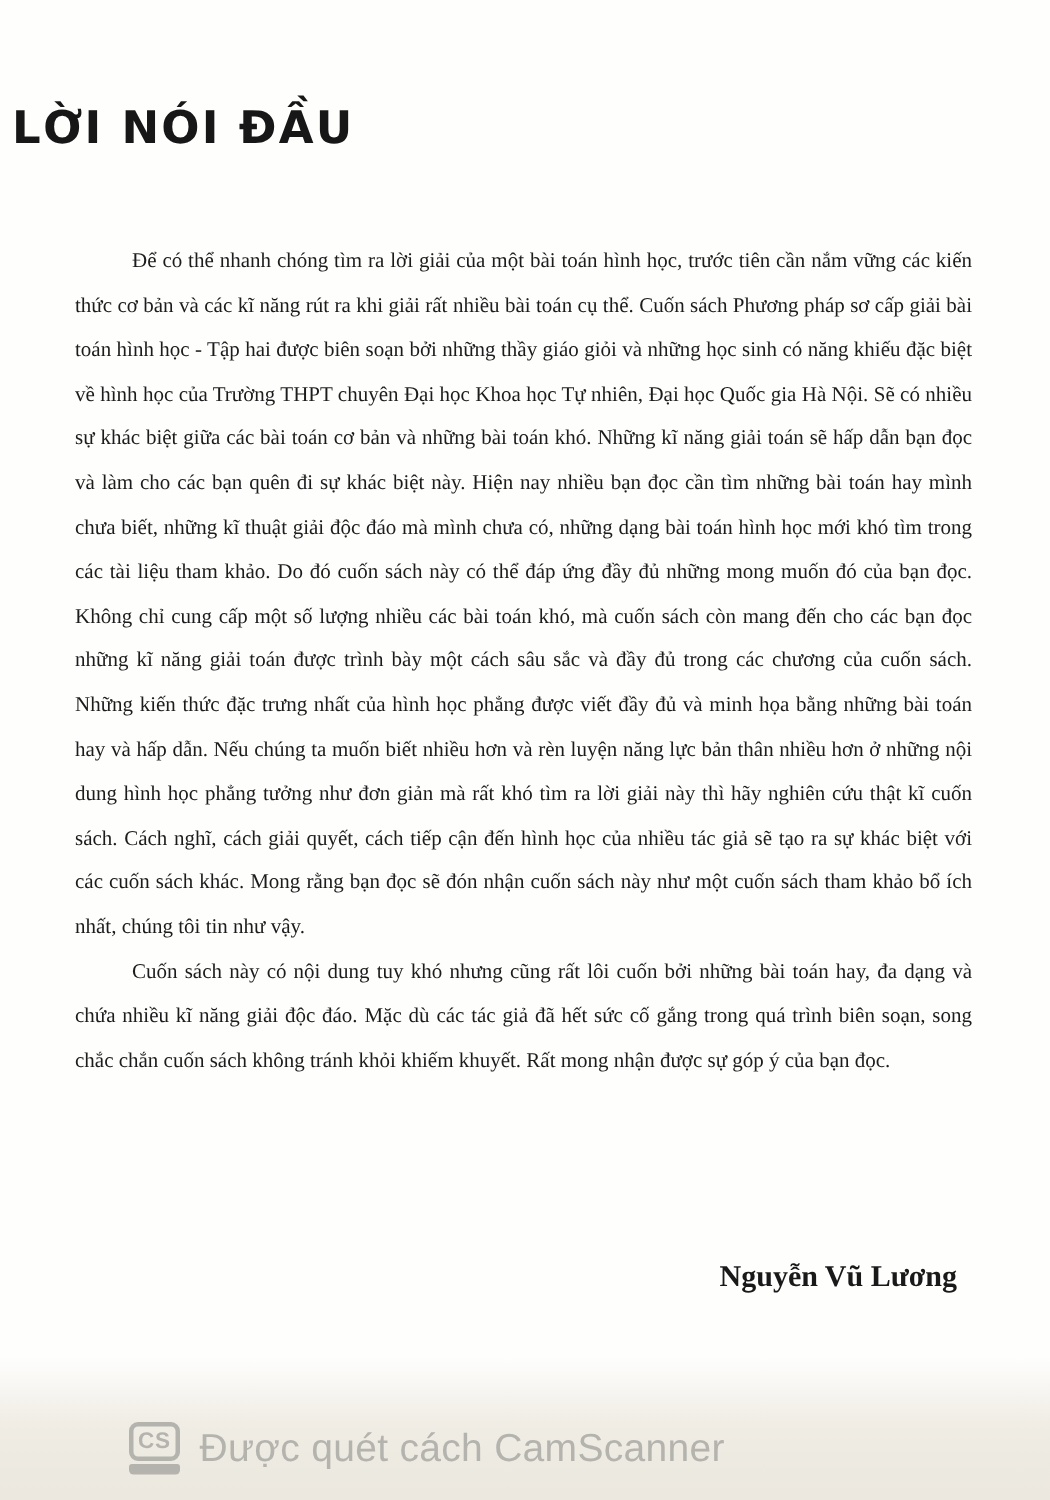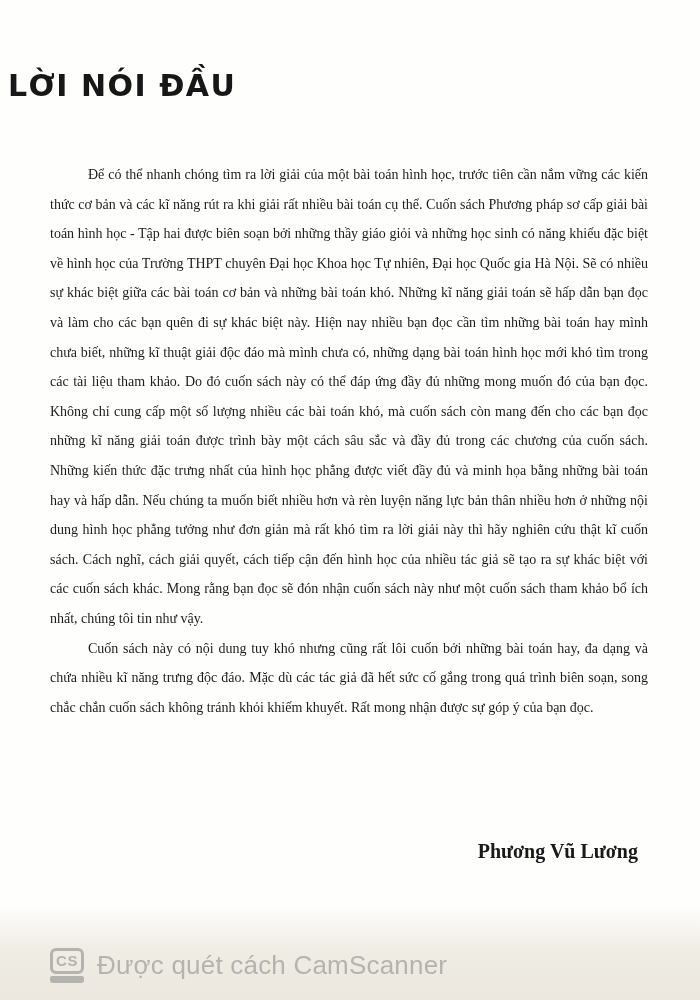--- a/index.html
+++ b/index.html
@@ -64,21 +64,21 @@
   .watermark {
     position: absolute;
     left: 50px;
     bottom: 10px;
     height: 50px;
     display: flex;
     align-items: center;
     gap: 13px;
     color: #b4b3ae;
   }
-  .cs-logo { display: flex; flex-direction: column; align-items: flex-start; }
+  .cs-logo { display: flex; flex-direction: column; align-items: flex-start; margin-left: 36px; }
   .cs-box {
     box-sizing: border-box;
     width: 34px;
     height: 26px;
     border: 3px solid #b4b3ae;
     border-radius: 6px;
     display: flex;
     align-items: center;
     justify-content: center;
     font-family: "Liberation Sans", sans-serif;
@@ -103,25 +103,25 @@
 </style>
 </head>
 <body>
 
 <div class="page">
 
   <div class="title">LỜI NÓI ĐẦU</div>
 
   <div class="body-text">
     <p>Để có thể nhanh chóng tìm ra lời giải của một bài toán hình học, trước tiên cần nắm vững các kiến thức cơ bản và các kĩ năng rút ra khi giải rất nhiều bài toán cụ thể. Cuốn sách Phương pháp sơ cấp giải bài toán hình học - Tập hai được biên soạn bởi những thầy giáo giỏi và những học sinh có năng khiếu đặc biệt về hình học của Trường THPT chuyên Đại học Khoa học Tự nhiên, Đại học Quốc gia Hà Nội. Sẽ có nhiều sự khác biệt giữa các bài toán cơ bản và những bài toán khó. Những kĩ năng giải toán sẽ hấp dẫn bạn đọc và làm cho các bạn quên đi sự khác biệt này. Hiện nay nhiều bạn đọc cần tìm những bài toán hay mình chưa biết, những kĩ thuật giải độc đáo mà mình chưa có, những dạng bài toán hình học mới khó tìm trong các tài liệu tham khảo. Do đó cuốn sách này có thể đáp ứng đầy đủ những mong muốn đó của bạn đọc. Không chỉ cung cấp một số lượng nhiều các bài toán khó, mà cuốn sách còn mang đến cho các bạn đọc những kĩ năng giải toán được trình bày một cách sâu sắc và đầy đủ trong các chương của cuốn sách. Những kiến thức đặc trưng nhất của hình học phẳng được viết đầy đủ và minh họa bằng những bài toán hay và hấp dẫn. Nếu chúng ta muốn biết nhiều hơn và rèn luyện năng lực bản thân nhiều hơn ở những nội dung hình học phẳng tưởng như đơn giản mà rất khó tìm ra lời giải này thì hãy nghiên cứu thật kĩ cuốn sách. Cách nghĩ, cách giải quyết, cách tiếp cận đến hình học của nhiều tác giả sẽ tạo ra sự khác biệt với các cuốn sách khác. Mong rằng bạn đọc sẽ đón nhận cuốn sách này như một cuốn sách tham khảo bổ ích nhất, chúng tôi tin như vậy.</p>
-    <p>Cuốn sách này có nội dung tuy khó nhưng cũng rất lôi cuốn bởi những bài toán hay, đa dạng và chứa nhiều kĩ năng trưng độc đáo. Mặc dù các tác giả đã hết sức cố gắng trong quá trình biên soạn, song chắc chắn cuốn sách không tránh khỏi khiếm khuyết. Rất mong nhận được sự góp ý của bạn đọc.</p>
+    <p>Cuốn sách này có nội dung tuy khó nhưng cũng rất lôi cuốn bởi những bài toán hay, đa dạng và chứa nhiều kĩ năng giải độc đáo. Mặc dù các tác giả đã hết sức cố gắng trong quá trình biên soạn, song chắc chắn cuốn sách không tránh khỏi khiếm khuyết. Rất mong nhận được sự góp ý của bạn đọc.</p>
   </div>
 
   <div class="signature">
-    <div class="sig-name">Phương Vũ Lương</div>
+    <div class="sig-name">Nguyễn Vũ Lương</div>
   </div>
 
   <div class="scan-tint"></div>
 
   <div class="watermark">
     <div class="cs-logo">
       <div class="cs-box">CS</div>
       <div class="cs-bar"></div>
     </div>
     <div class="wm-text">Được quét cách CamScanner</div>

